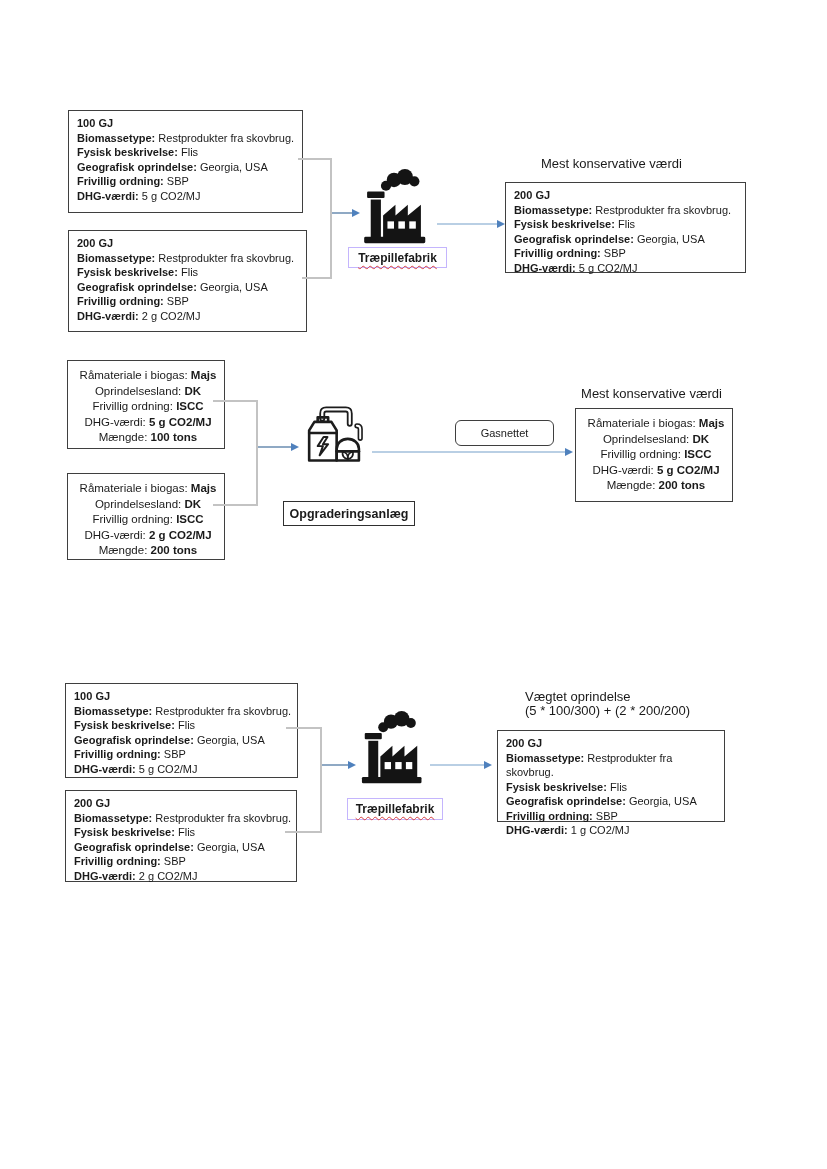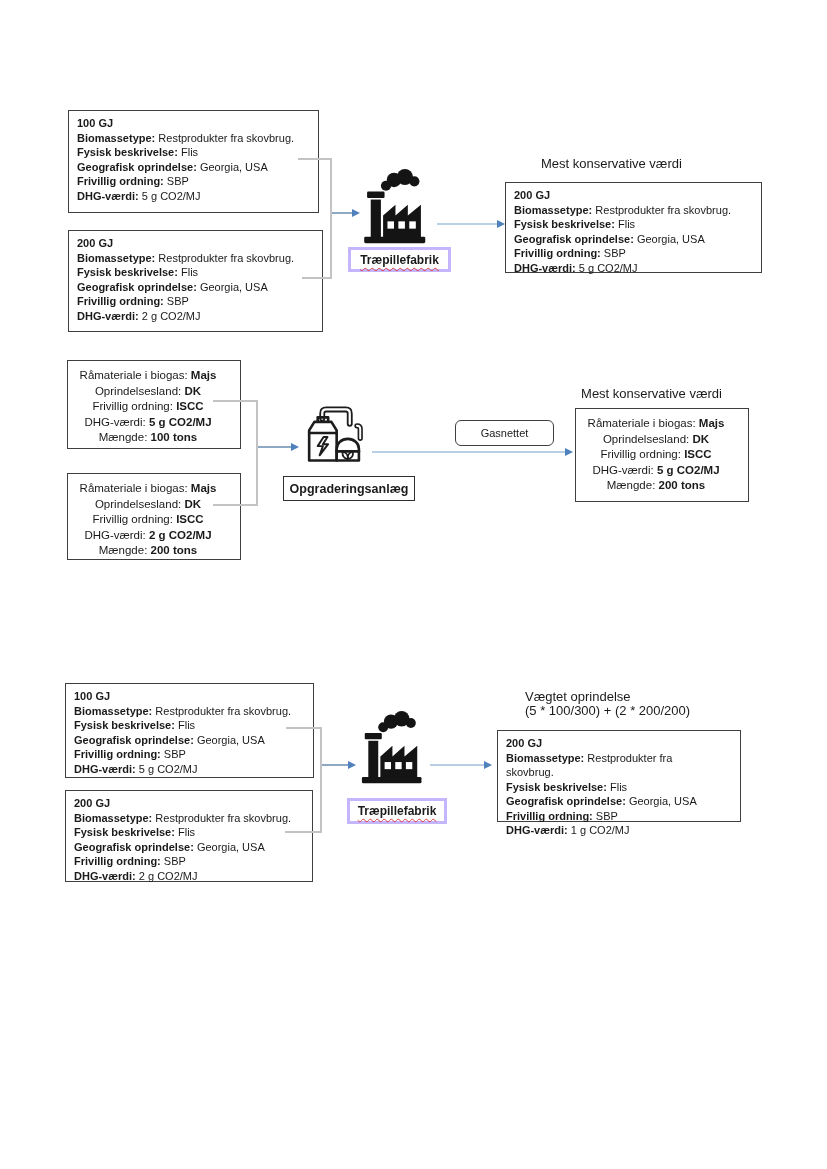--- a/index.html
+++ b/index.html
@@ -1,40 +1,40 @@
 <!DOCTYPE html>
 <html><head>
 <meta charset="utf-8">
 <style>
   html,body{margin:0;padding:0;background:#ffffff;}
   .page{position:relative;width:827px;height:1169px;background:#ffffff;overflow:hidden;
         font-family:"Liberation Sans",sans-serif;color:#1a1a1a;}
 
   
   .info-box{position:absolute;border:1px solid #3f3f3f;background:#fff;
-            padding:5px 20px 4px 8px;font-size:11px;line-height:14.5px;}
+            padding:5px 4px 4px 8px;font-size:11px;line-height:14.5px;}
   .info-box.mid{font-size:11.5px;line-height:15.5px;padding-top:7px;text-align:center;}
   .box-title{font-weight:700;}
   .bold-labels .lbl{font-weight:700;}
   .bold-values .val{font-weight:700;}
 
   
   .result-heading{position:absolute;font-weight:400;font-size:13px;line-height:14px;}
 
   
   .cline{position:absolute;background:#c3c3c3;}
   .shaft{position:absolute;background:#8fa9c4;}
   .tline{position:absolute;background:#b9cfe4;}
   .ah{position:absolute;width:0;height:0;border-top:4px solid transparent;
       border-bottom:4px solid transparent;border-left:8px solid #4f81bd;}
 
   
   .proc-label{position:absolute;background:#fff;text-align:center;font-weight:700;
               display:flex;align-items:center;justify-content:center;}
-  .label-factory{border:3px solid #c4b5fd;font-size:12px;}
+  .label-factory{border:1px solid #c4b5fd;font-size:12px;}
   .label-upgrade{border:1.5px solid #2f2f2f;font-size:12.5px;}
   .label-gas{border:1px solid #3f3f3f;font-weight:400;font-size:11px;}
   .squiggle{text-decoration-line:underline;text-decoration-style:wavy;
             text-decoration-color:#d84040;text-decoration-thickness:1px;text-underline-offset:3px;}
 
   .icon-wrap{position:absolute;}
 </style>
 </head>
 <body>
 
@@ -143,21 +143,21 @@
       <path d="M27 34 v-6 h16 v6"></path>
       <path d="M14 94 V48 l8-13 h26 l8 13 v46 Z"></path>
       <path d="M14 52 h42"></path>
       <path d="M36 58 l-9 14 h8 l-5 14 13-17 h-8 l7-11 z" stroke-width="3"></path>
       <path d="M56 94 V76 a17 15 0 0 1 34 0 v18 Z"></path>
       <path d="M56 80 h34"></path>
       <path d="M73 92 q-9-2-8-11 q9 1 8 11 z" stroke-width="2.6"></path>
       <path d="M73 92 q9-2 8-11 q-9 1-8 11 z" stroke-width="2.6"></path>
     </svg>
   </div>
-  <div class="proc-label label-upgrade" style="left:283px;top:476px;width:130px;height:23px;">
+  <div class="proc-label label-upgrade" style="left:283px;top:501px;width:130px;height:23px;">
     <span>Opgraderingsanlæg</span>
   </div>
 
   <div class="tline" style="left:372px;top:451px;width:194px;height:2px;"></div>
   <div class="ah" style="left:565px;top:448px;"></div>
 
   <div class="proc-label label-gas" style="left:455px;top:420px;width:97px;height:24px;border-radius:6px;">
     <span>Gasnettet</span>
   </div>
 

